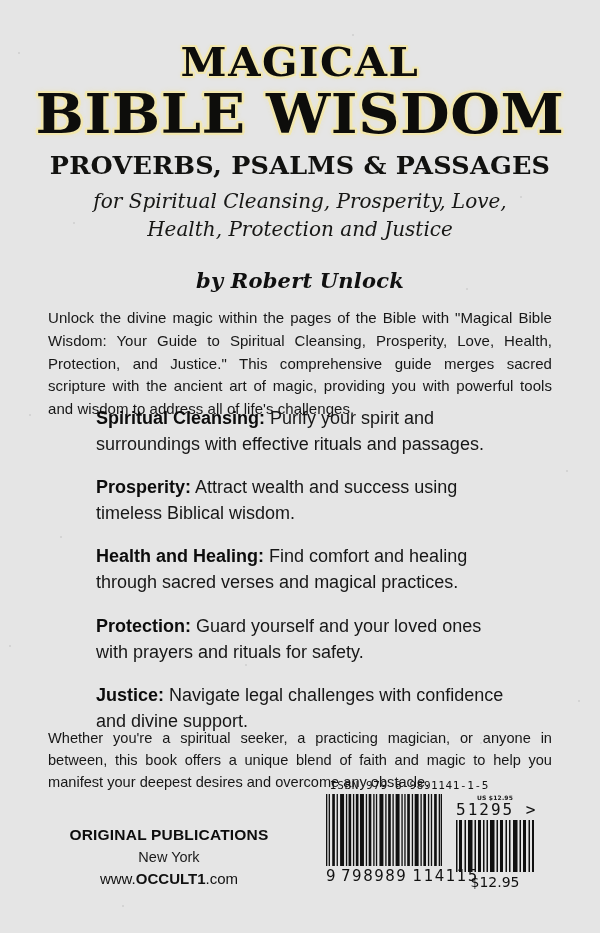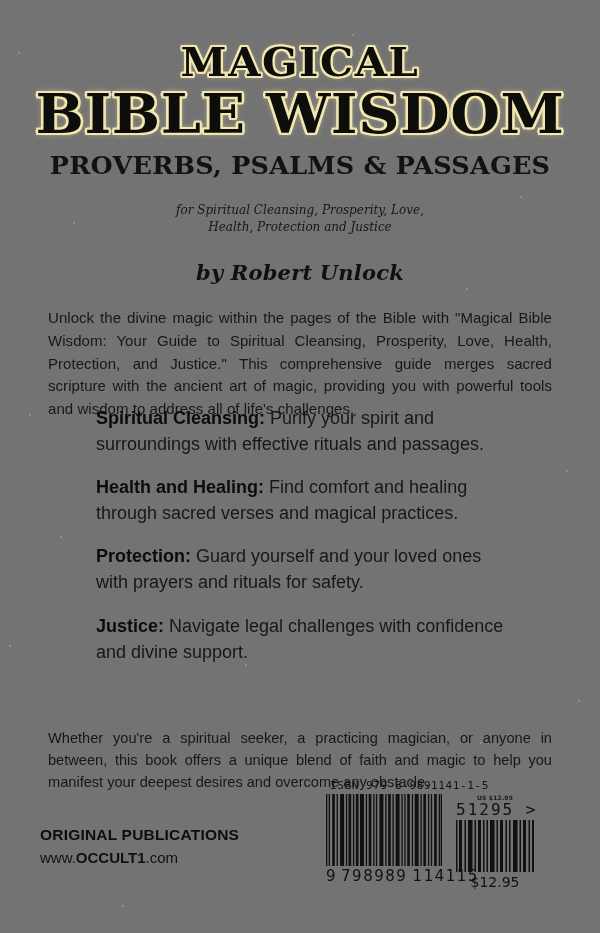--- a/index.html
+++ b/index.html
@@ -11,21 +11,21 @@
   body {
     font-family: "Liberation Sans", sans-serif;
     -webkit-font-smoothing: antialiased;
   }
 
   .page {
     position: relative;
     width: 600px;
     height: 933px;
     margin: 0;
-    background: #737373;
+    background: #e5e5e5;
     overflow: hidden;
     color: #111111;
   }
 
   
   .speckles {
     position: absolute;
     inset: 0;
     pointer-events: none;
     opacity: .5;
@@ -94,23 +94,23 @@
     letter-spacing: 0.2px;
     line-height: 1.1;
     margin-top: 9px;
     color: #121210;
     transform: scaleX(1.02);
   }
 
   .subtitle-italic {
     font-family: "DejaVu Serif", "Liberation Serif", serif;
     font-style: italic;
-    font-size: 12px;
+    font-size: 20px;
     line-height: 1.42;
-    margin-top: 22px;
+    margin-top: 7px;
     color: #171715;
   }
 
   .byline {
     font-family: "DejaVu Serif", "Liberation Serif", serif;
     font-style: italic;
     font-weight: 700;
     font-size: 21px;
     margin-top: 24px;
     color: #101010;
@@ -158,20 +158,21 @@
     text-align: justify;
     color: #171717;
   }
 
   
   .publisher {
     position: absolute;
     left: 40px;
     top: 824px;
     width: 258px;
+    text-align: center;
     line-height: 1.48;
   }
   .pub-name {
     font-size: 15.5px;
     font-weight: 700;
     letter-spacing: .2px;
     color: #0d0d0d;
   }
   .pub-city {
     font-size: 14.5px;
@@ -287,34 +288,38 @@
     <div class="byline">by Robert Unlock</div>
   </div>
 
   <p class="intro">Unlock the divine magic within the pages of the Bible with "Magical Bible Wisdom: Your Guide to Spiritual Cleansing, Prosperity, Love, Health, Protection, and Justice." This comprehensive guide merges sacred scripture with the ancient art of magic, providing you with powerful tools and wisdom to address all of life's challenges.</p>
 
   <div class="features">
     <div class="feature">
       <b>Spiritual Cleansing:</b><span> Purify your spirit and surroundings with effective rituals and passages.</span>
     </div>
     <div class="feature">
+      <b>Prosperity:</b><span> Attract wealth and success using timeless Biblical wisdom.</span>
+    </div>
+    <div class="feature">
       <b>Health and Healing:</b><span> Find comfort and healing through sacred verses and magical practices.</span>
     </div>
     <div class="feature">
       <b>Protection:</b><span> Guard yourself and your loved ones with prayers and rituals for safety.</span>
     </div>
     <div class="feature">
       <b>Justice:</b><span> Navigate legal challenges with confidence and divine support.</span>
     </div>
   </div>
 
   <p class="outro">Whether you're a spiritual seeker, a practicing magician, or anyone in between, this book offers a unique blend of faith and magic to help you manifest your deepest desires and overcome any obstacle.</p>
 
   <div class="publisher">
     <div class="pub-name">ORIGINAL PUBLICATIONS</div>
+    <div class="pub-city">New York</div>
     <div class="pub-web"><span>www.</span><b>OCCULT1</b><span>.com</span></div>
   </div>
 
   <div class="barcode-area">
     <div class="isbn-text">ISBN 979-8-9891141-1-5</div>
 
     <div class="barcode-row">
 
       <div class="ean-main">
         <svg class="bars" viewBox="0 0 140 72" preserveAspectRatio="none">

